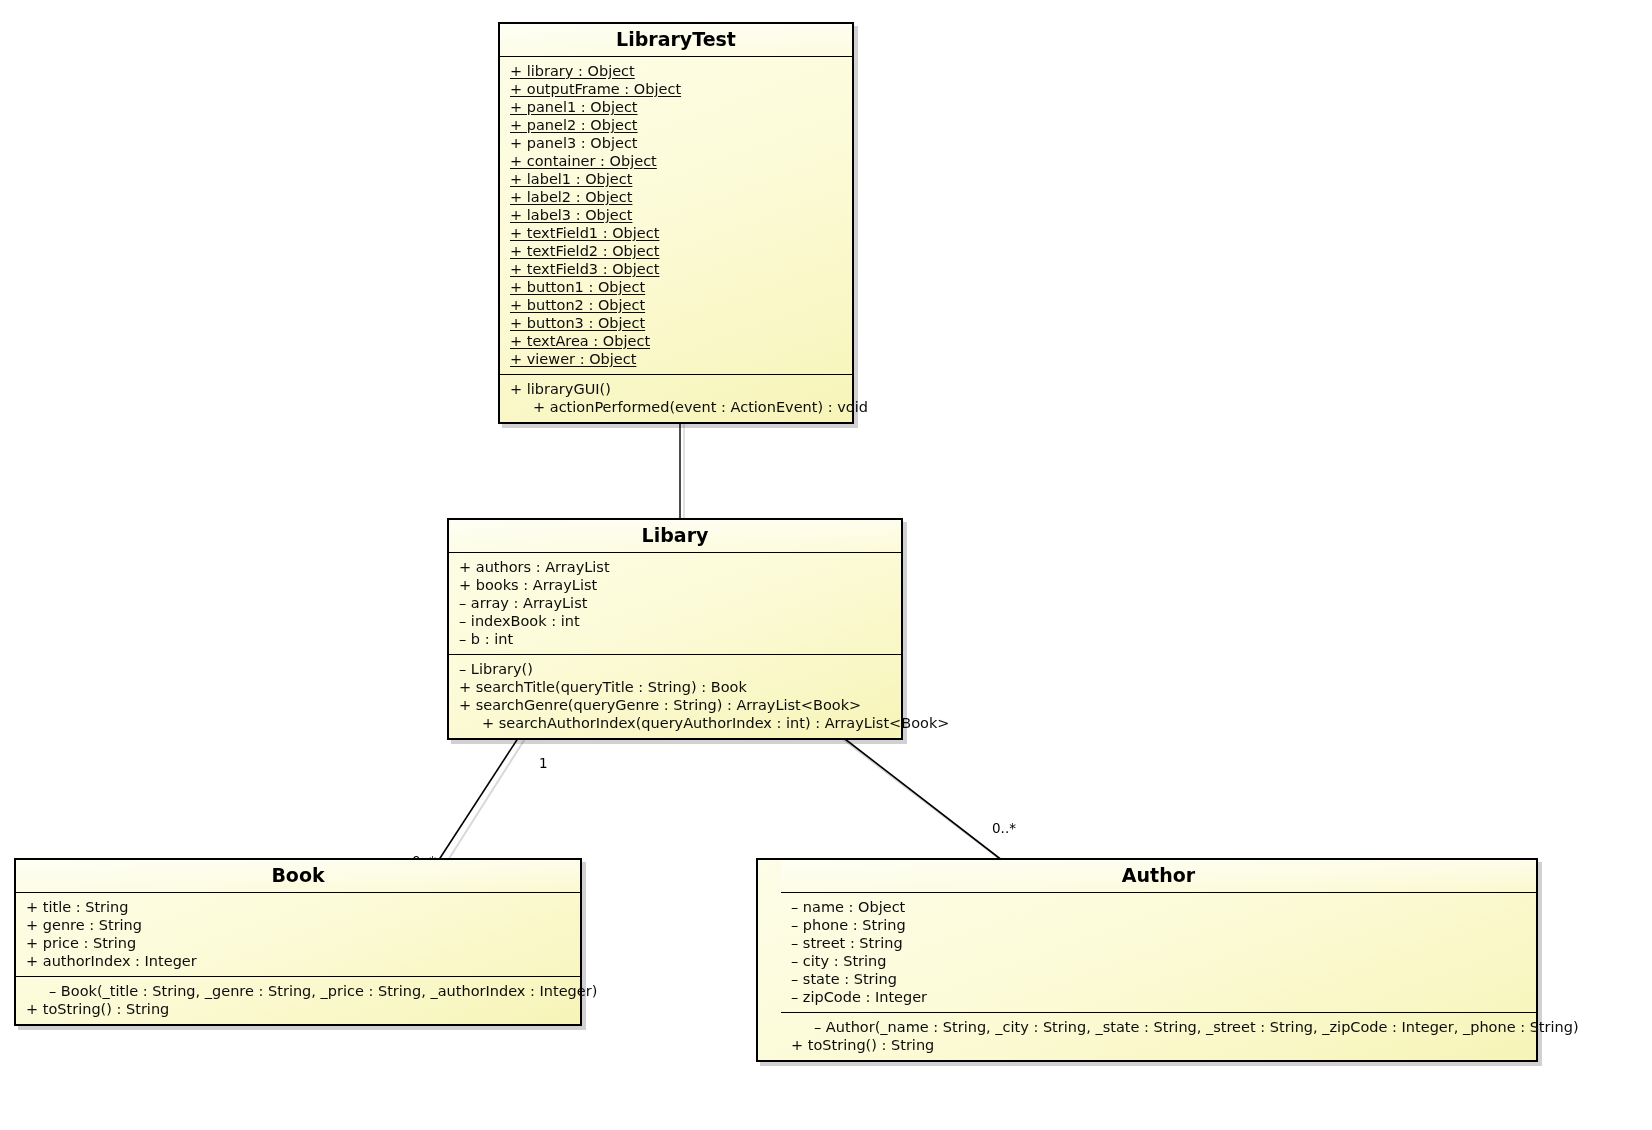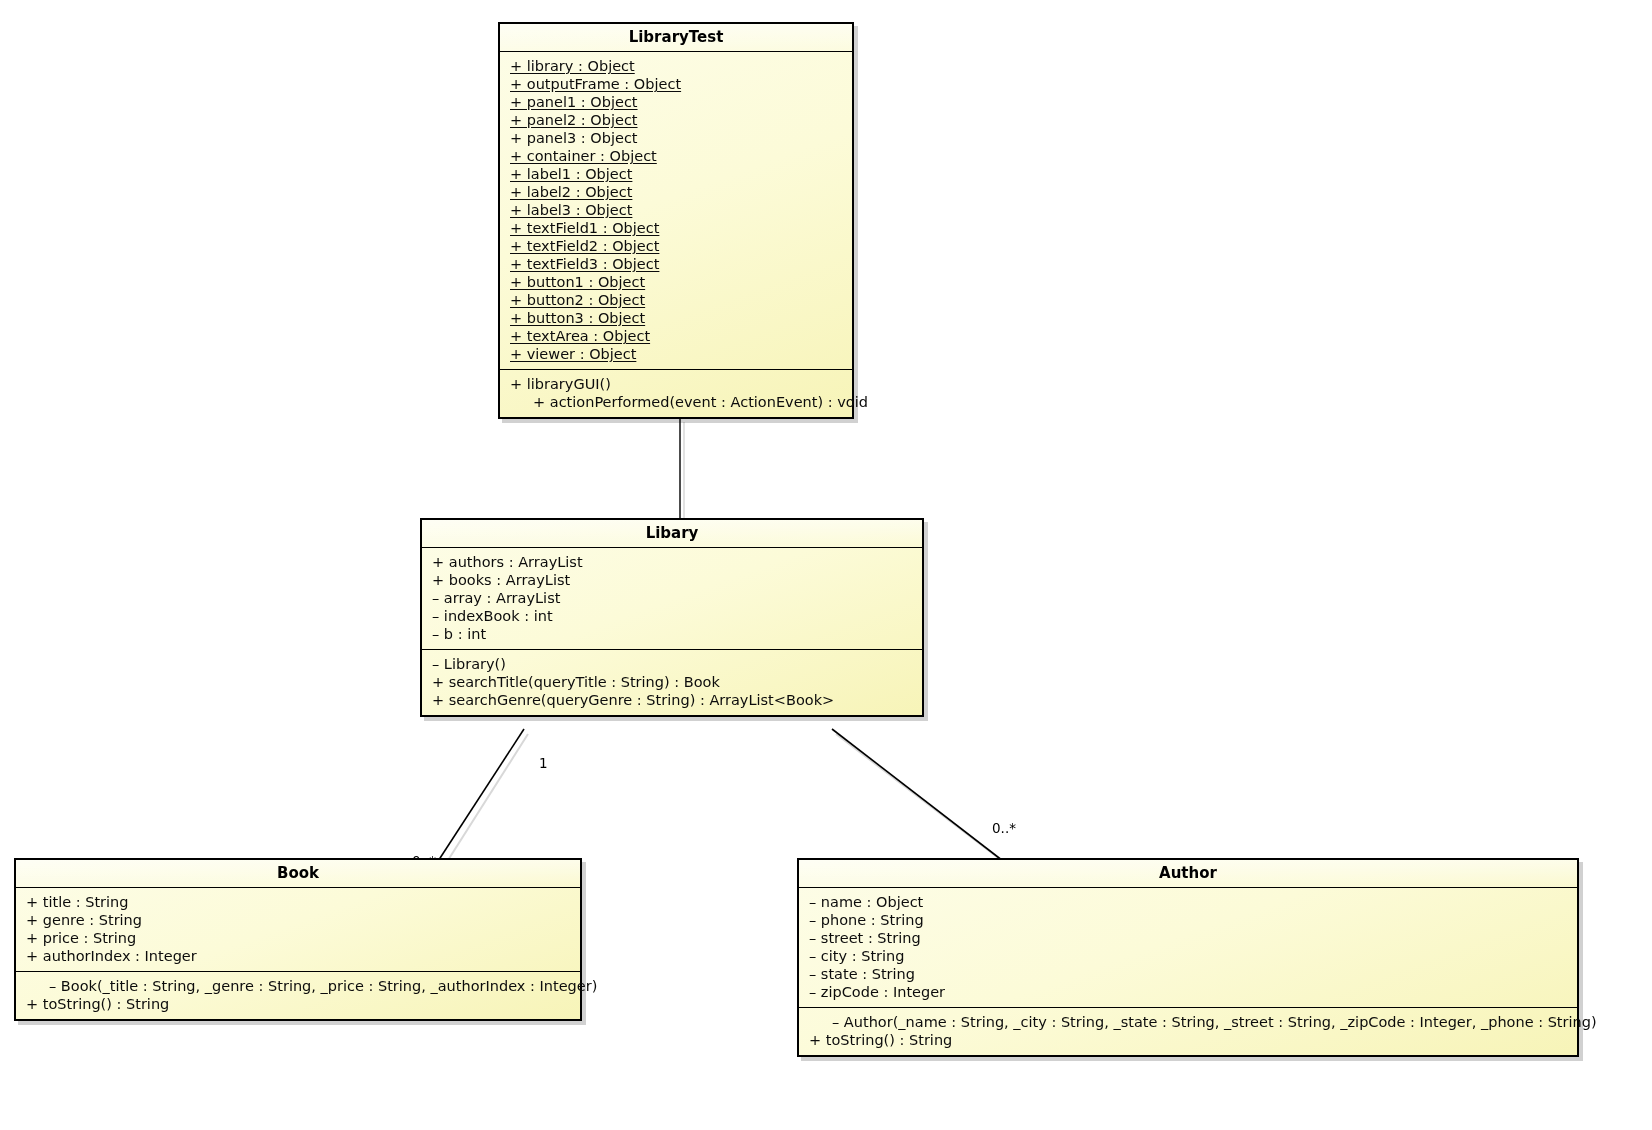--- a/index.html
+++ b/index.html
@@ -36,21 +36,21 @@
     position: absolute;
     box-sizing: border-box;
     border: 2px solid #000000;
     background: linear-gradient(160deg, #fdfde8 0%, #fcfbd8 45%, #f7f4b8 100%);
     box-shadow: 4px 4px 0 rgba(0,0,0,0.18);
     overflow: visible;
   }
   .uml-title {
     text-align: center;
     font-weight: bold;
-    font-size: 15px;
+    font-size: 19px;
     color: #000;
     padding: 5px 4px 5px 4px;
     border-bottom: 1px solid #000;
     line-height: 1.15;
     background: linear-gradient(180deg, rgba(255,255,255,0.55), rgba(255,255,255,0.05));
     white-space: nowrap;
   }
   .uml-section {
     padding: 5px 0 6px 0;
   }
@@ -76,23 +76,23 @@
   
   .edge-label {
     position: absolute;
     font-size: 13.5px;
     color: #000;
     white-space: nowrap;
   }
 
   
   #class-librarytest { left: 498px;  top: 22px;   width: 356px; }
-  #class-libary      { left: 420px;  top: 518px;  width: 504px; }
+  #class-libary      { left: 447px;  top: 518px;  width: 456px; }
   #class-book        { left: 14px;   top: 858px;  width: 568px; }
-  #class-author      { left: 797px;  top: 858px;  width: 782px; }
+  #class-author      { left: 756px;  top: 858px;  width: 782px; padding-left: 23px; }
 
   #class-book .uml-row.overflow,
   #class-author .uml-row.overflow,
   #class-librarytest .uml-row.overflow,
   #class-libary .uml-row.overflow {
     position: relative;
     z-index: 3;
   }
 </style>
 </head>
@@ -149,20 +149,21 @@
       <div class="uml-row">+ authors : ArrayList</div>
       <div class="uml-row">+ books : ArrayList</div>
       <div class="uml-row">– array : ArrayList</div>
       <div class="uml-row">– indexBook : int</div>
       <div class="uml-row">– b : int</div>
     </div>
     <div class="uml-section">
       <div class="uml-row">– Library()</div>
       <div class="uml-row">+ searchTitle(queryTitle : String) : Book</div>
       <div class="uml-row">+ searchGenre(queryGenre : String) : ArrayList&lt;Book&gt;</div>
+      <div class="uml-row overflow">+ searchAuthorIndex(queryAuthorIndex : int) : ArrayList&lt;Book&gt;</div>
     </div>
   </div>
 
   <div class="uml-class" id="class-book">
     <div class="uml-title">Book</div>
     <div class="uml-section">
       <div class="uml-row">+ title : String</div>
       <div class="uml-row">+ genre : String</div>
       <div class="uml-row">+ price : String</div>
       <div class="uml-row">+ authorIndex : Integer</div>

